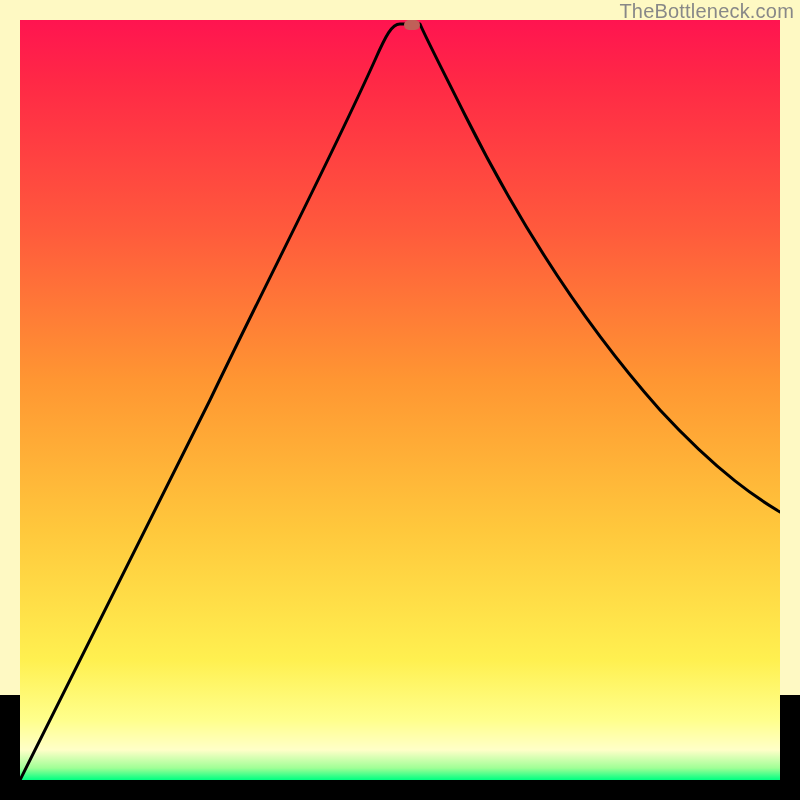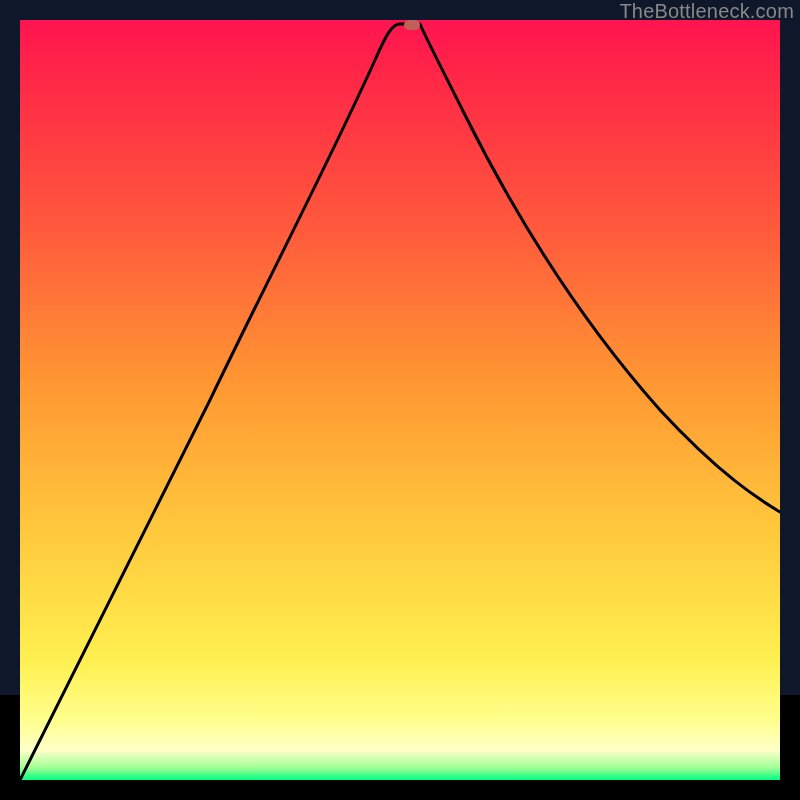--- a/index.html
+++ b/index.html
@@ -10,21 +10,21 @@
     background: #000;
     overflow: hidden;
     font-family: Arial, Helvetica, sans-serif;
   }
   .frame {
     position: absolute;
     left: 0;
     top: 0;
     width: 800px;
     height: 695px;
-    background: #0f172a;
+    background: #fef9c3;
   }
   .plot {
     position: absolute;
     left: 20px;
     top: 20px;
     width: 760px;
     height: 760px;
     background:
       linear-gradient(to bottom,
         rgba(0,255,130,1) 0px,

